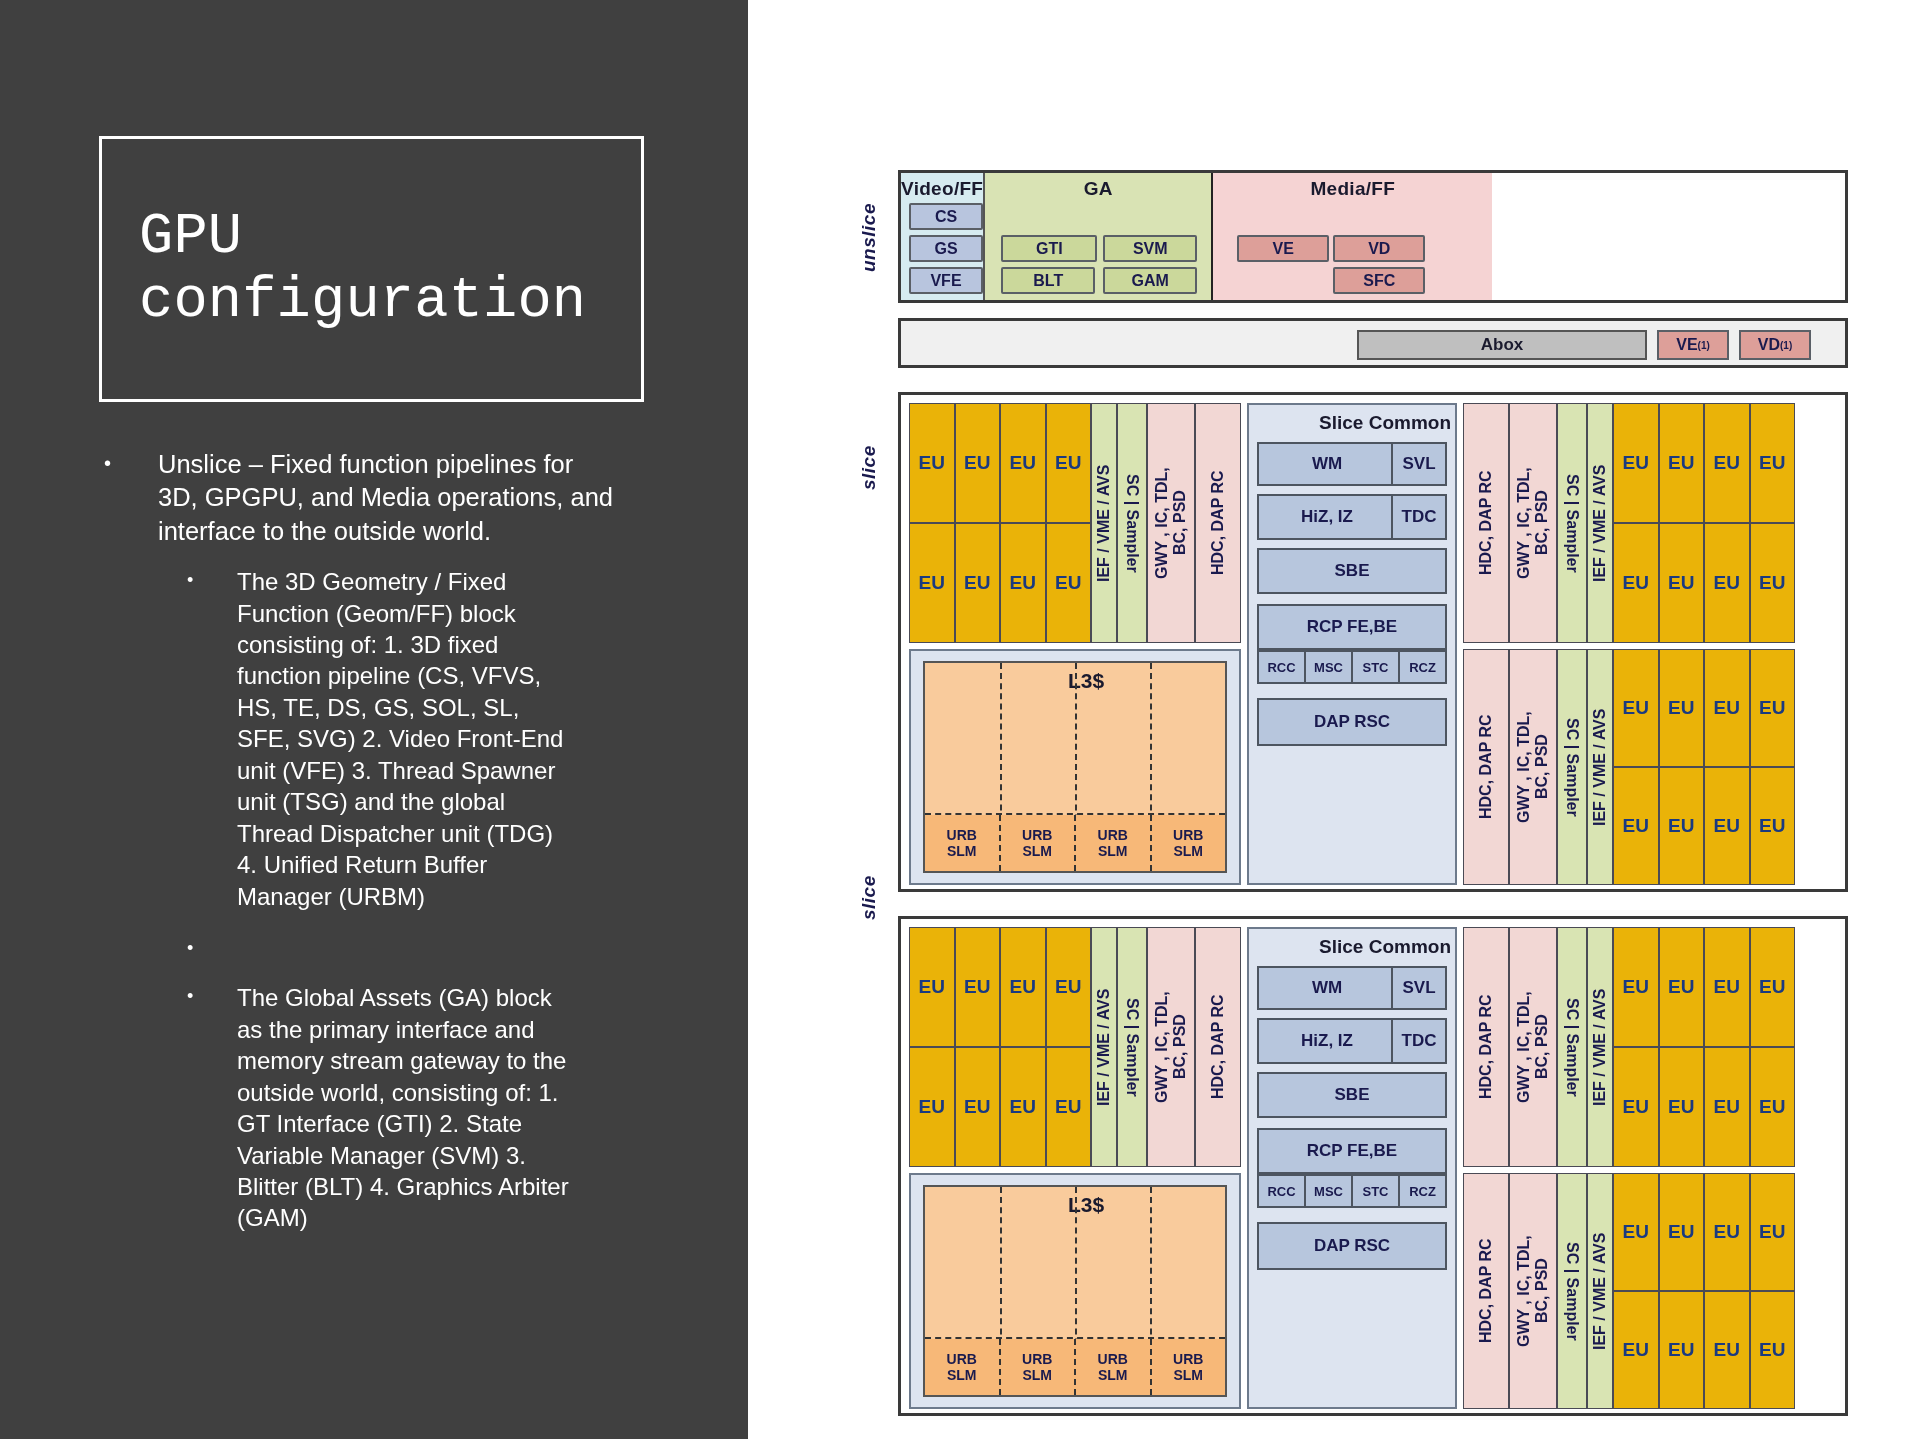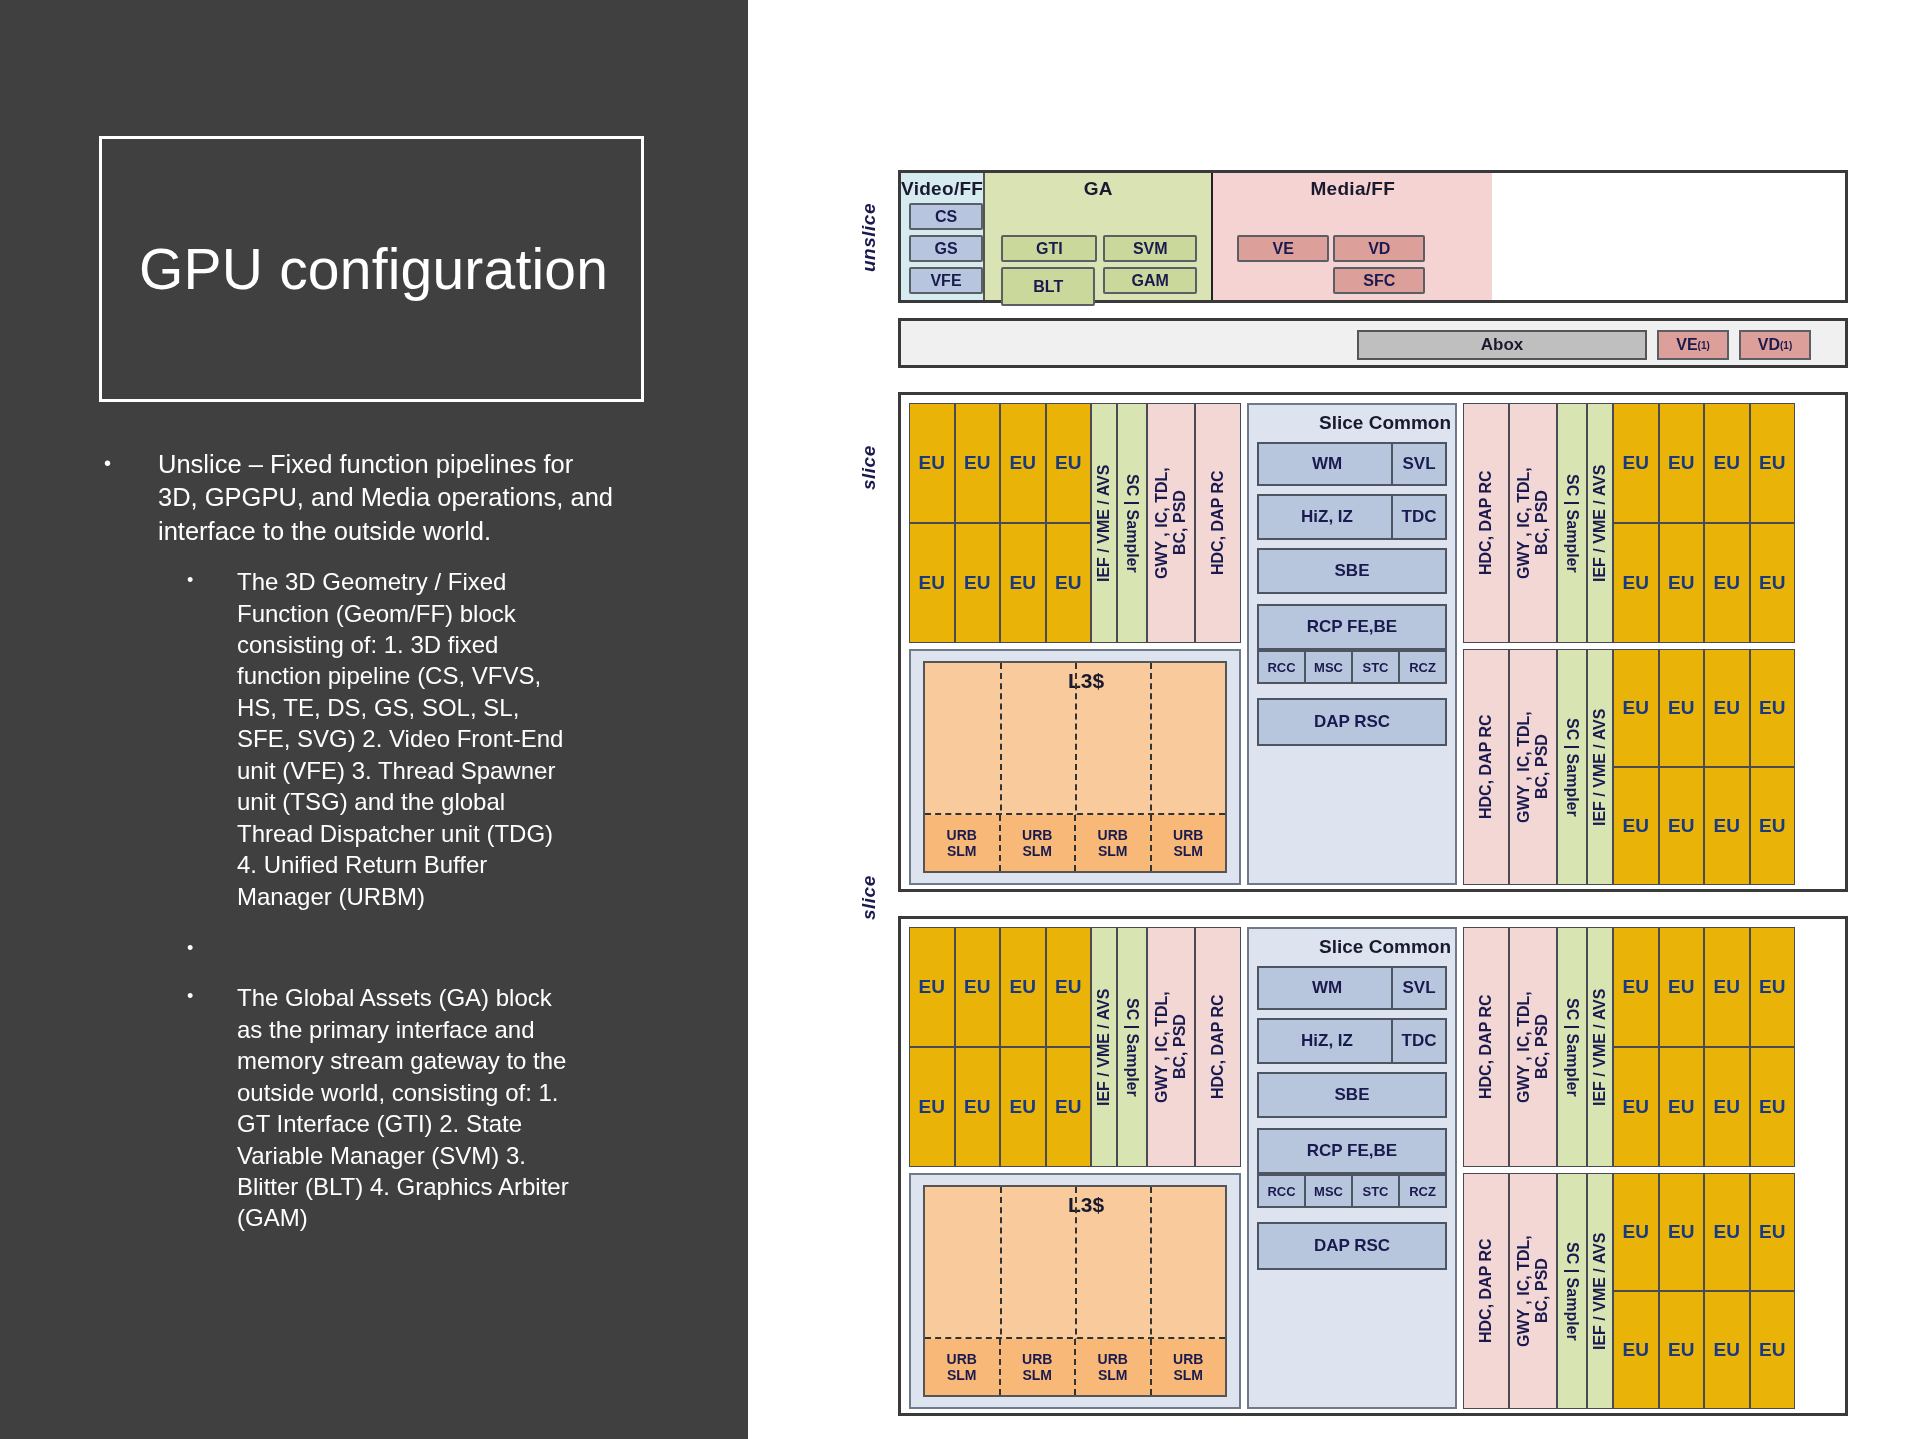--- a/index.html
+++ b/index.html
@@ -16,21 +16,21 @@
     position: absolute; left: 0; top: 0; width: 748px; height: 1439px;
     background: #404040;
   }
   .title-box {
     position: absolute; left: 99px; top: 136px; width: 545px; height: 266px;
     border: 3px solid #ffffff;
     display: flex; align-items: center; padding-left: 37px;
   }
   .title-text {
     color: #ffffff; font-size: 57px; font-weight: 400; letter-spacing: 0.2px;
-    font-family: Liberation Sans, sans-serif;
+    font-family: Liberation Mono, monospace;
   }
 
   .bullets { position: absolute; left: 104px; top: 448px; width: 560px; }
 
   .bullet { display: flex; margin-bottom: 10px; }
   .bullet .dot {
     color: #ffffff; font-size: 22px; line-height: 1.3; flex: 0 0 auto;
   }
   .bullet .btext {
     color: #ffffff; line-height: 1.31;
@@ -211,21 +211,21 @@
           <div class="chip blue" style="left:8px;  top:94px; width:74px;  height:27px;">VFE</div>
           <div class="chip blue" style="left:88px; top:94px; width:96px;  height:27px;">TSG</div>
           <div class="chip blue" style="left:190px;top:94px; width:82px;  height:27px;">TDG</div>
           <div class="chip blue" style="left:278px;top:94px; width:94px;  height:27px;">URBM</div>
         </div>
 
         <div class="us-ga">
           <div class="grp-title">GA</div>
           <div class="chip green" style="left:16px; top:62px; width:96px; height:27px;">GTI</div>
           <div class="chip green" style="left:118px;top:62px; width:94px; height:27px;">SVM</div>
-          <div class="chip green" style="left:16px; top:94px; width:94px; height:39px;">BLT</div>
+          <div class="chip green" style="left:16px; top:94px; width:94px; height:27px;">BLT</div>
           <div class="chip green" style="left:118px;top:94px; width:94px; height:27px;">GAM</div>
         </div>
 
         <div class="us-media">
           <div class="grp-title">Media/FF</div>
           <div class="chip red" style="left:24px; top:62px; width:92px; height:27px;">VE</div>
           <div class="chip red" style="left:120px;top:62px; width:92px; height:27px;">VD</div>
           <div class="chip red" style="left:120px;top:94px; width:92px; height:27px;">SFC</div>
         </div>
       </div>

